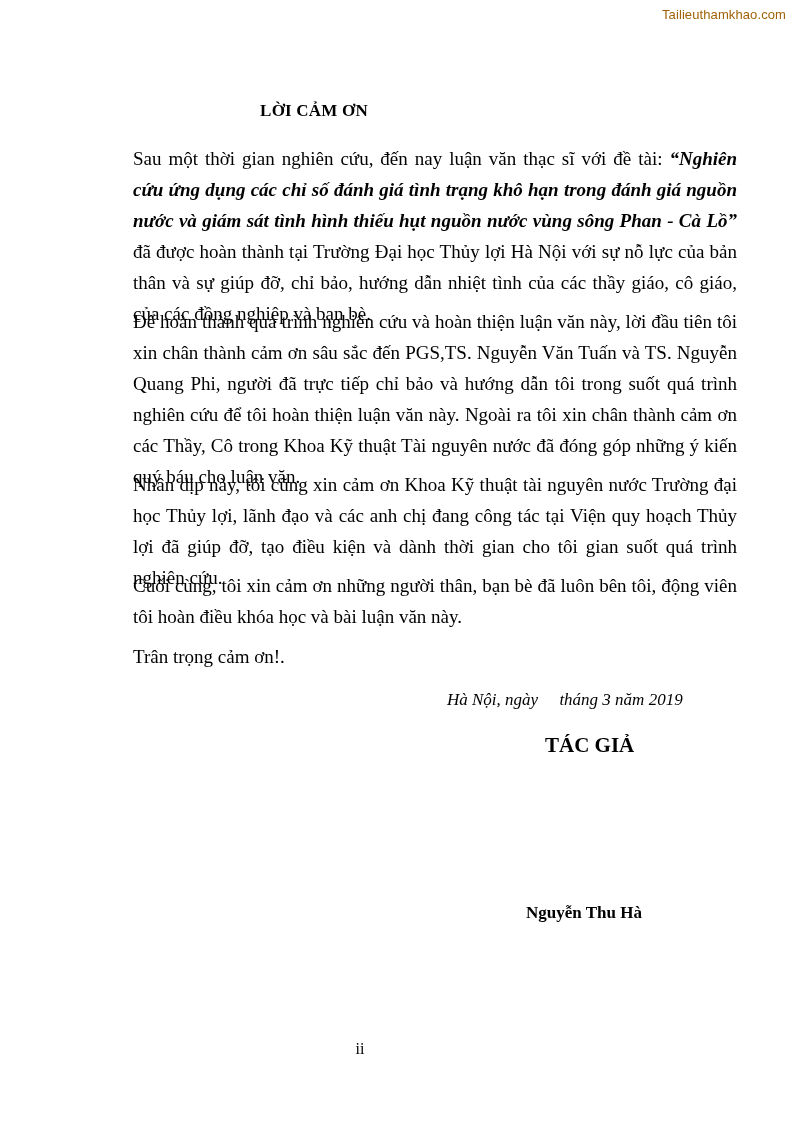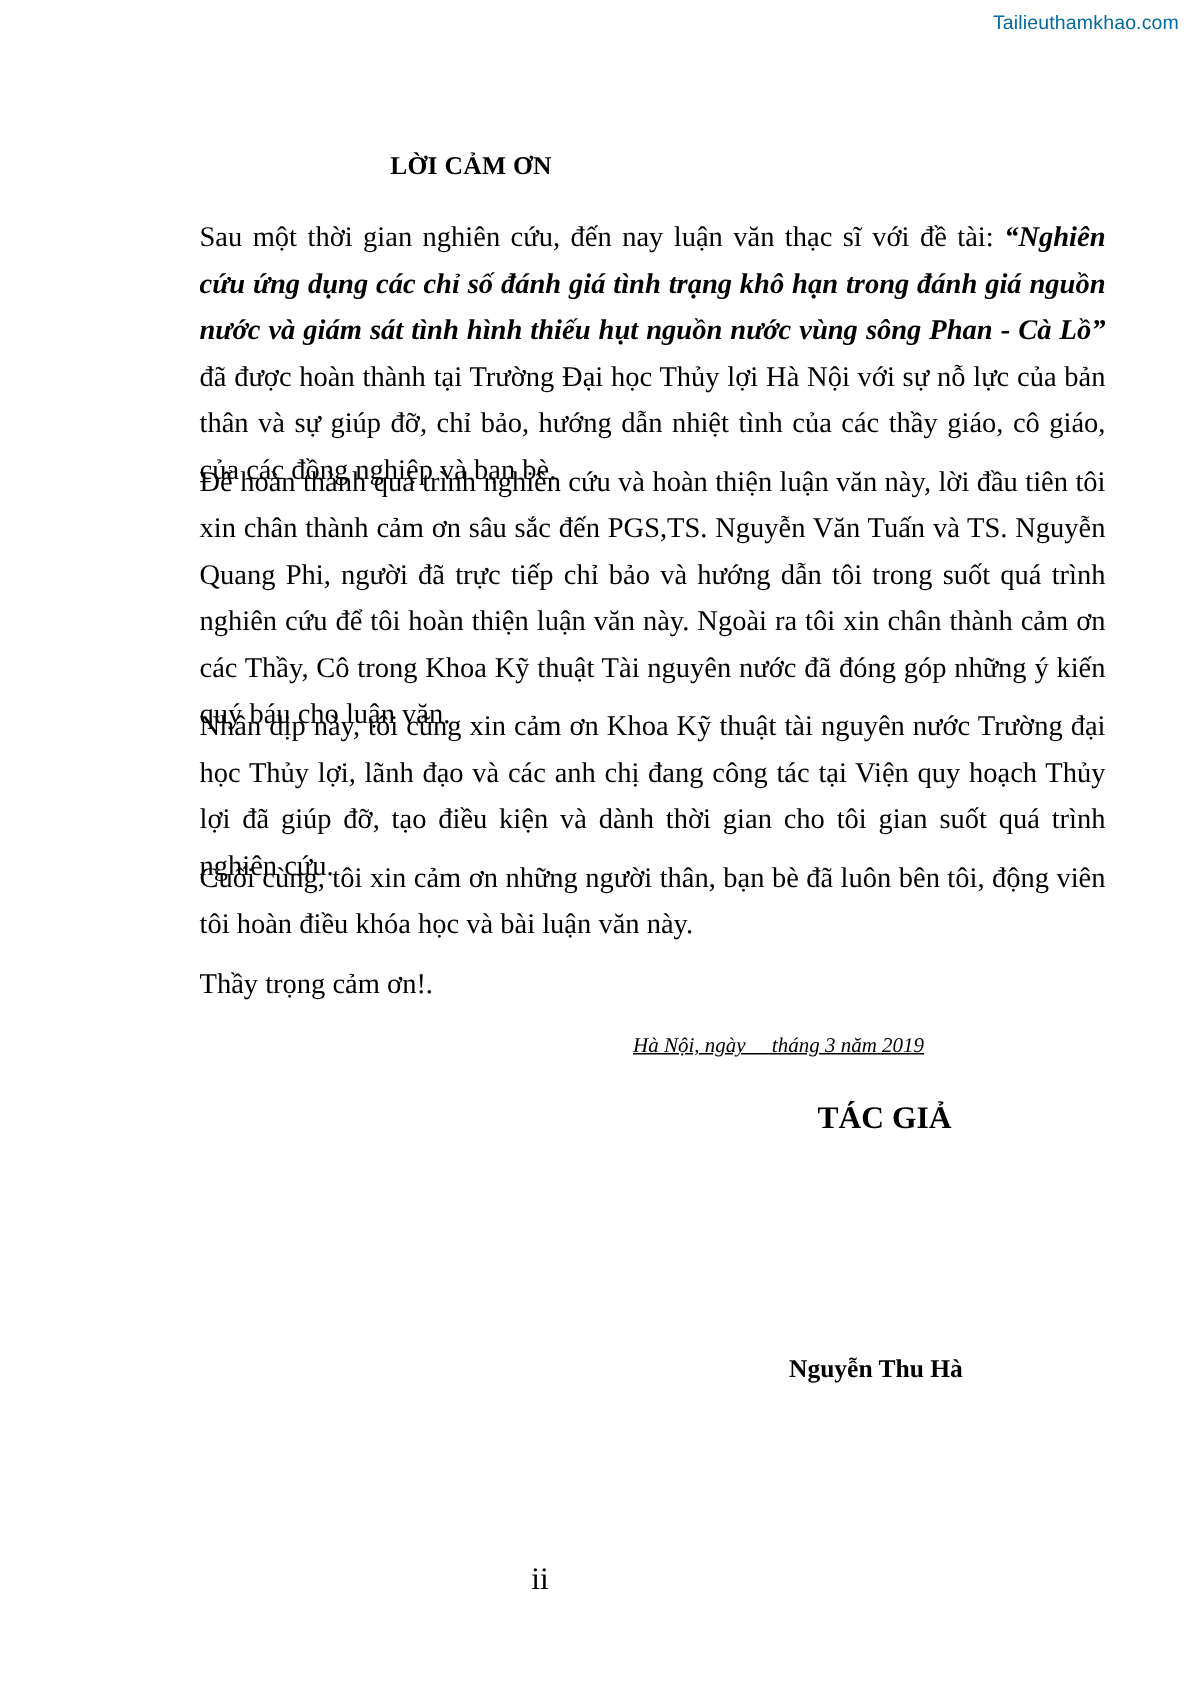--- a/index.html
+++ b/index.html
@@ -3,71 +3,71 @@
   <meta charset="utf-8">
   <style>
     html, body { margin: 0; padding: 0; background: #ffffff; }
     body {
       width: 794px; height: 1123px; position: relative; overflow: hidden;
       font-family: "Liberation Serif", serif; color: #000;
     }
     .watermark {
       position: absolute; top: 7px; right: 8px;
       font-family: "Liberation Sans", sans-serif; font-size: 13px;
-      color: #0369a1; letter-spacing: 0.1px;
+      color: #a16207; letter-spacing: 0.1px;
     }
     .title {
       position: absolute; top: 101px; left: 0; width: 628px; text-align: center;
       font-weight: bold; font-size: 17px; letter-spacing: 0.2px;
     }
     .para {
       position: absolute; left: 115px; width: 604px;
       font-size: 19px; line-height: 31px; text-align: justify;
       text-align-last: left;
       margin-left: 18px;
     }
     .para .emph { font-weight: bold; font-style: italic; }
     #p1 { top: 143px; }
     #p2 { top: 306px; }
     #p3 { top: 469px; }
     #p4 { top: 570px; }
     #p5 { top: 641px; }
     .date {
-      position: absolute; top: 690px; left: 422px;
-      font-style: italic; font-size: 14px; white-space: pre; text-decoration: underline;
+      position: absolute; top: 690px; left: 447px;
+      font-style: italic; font-size: 17px; white-space: pre;
     }
     .author-label {
       position: absolute; top: 733px; left: 545px;
       font-weight: bold; font-size: 21px;
     }
     .author-name {
       position: absolute; top: 903px; left: 526px;
       font-weight: bold; font-size: 17px; text-align: center;
     }
     .page-number {
       position: absolute; top: 1040px; left: 0; width: 720px; text-align: center;
-      font-size: 21px;
+      font-size: 16px;
     }
   </style>
 </head>
 <body>
 
 <div class="watermark">Tailieuthamkhao.com</div>
 
 <div class="title">LỜI CẢM ƠN</div>
 
 <div class="para" id="p1"><span>Sau một thời gian nghiên cứu, đến nay luận văn thạc sĩ với đề tài: </span><span class="emph">“Nghiên cứu ứng dụng các chỉ số đánh giá tình trạng khô hạn trong đánh giá nguồn nước và giám sát tình hình thiếu hụt nguồn nước vùng sông Phan - Cà Lồ”</span><span> đã được hoàn thành tại Trường Đại học Thủy lợi Hà Nội với sự nỗ lực của bản thân và sự giúp đỡ, chỉ bảo, hướng dẫn nhiệt tình của các thầy giáo, cô giáo, của các đồng nghiệp và bạn bè.</span></div>
 
 <div class="para" id="p2">Để hoàn thành quá trình nghiên cứu và hoàn thiện luận văn này, lời đầu tiên tôi xin chân thành cảm ơn sâu sắc đến PGS,TS. Nguyễn Văn Tuấn và TS. Nguyễn Quang Phi, người đã trực tiếp chỉ bảo và hướng dẫn tôi trong suốt quá trình nghiên cứu để tôi hoàn thiện luận văn này. Ngoài ra tôi xin chân thành cảm ơn các Thầy, Cô trong Khoa Kỹ thuật Tài nguyên nước đã đóng góp những ý kiến quý báu cho luận văn.</div>
 
 <div class="para" id="p3">Nhân dịp này, tôi cũng xin cảm ơn  Khoa Kỹ thuật tài nguyên nước Trường đại học Thủy lợi, lãnh đạo và các anh chị đang công tác tại Viện quy hoạch Thủy lợi đã giúp đỡ, tạo điều kiện và dành thời gian cho tôi gian suốt quá trình nghiên cứu.</div>
 
 <div class="para" id="p4">Cuối cùng, tôi xin cảm ơn những người thân, bạn bè đã luôn bên tôi, động viên tôi hoàn điều khóa học và bài luận văn này.</div>
 
-<div class="para" id="p5">Thầy trọng cảm ơn!.</div>
+<div class="para" id="p5">Trân trọng cảm ơn!.</div>
 
 <div class="date">Hà Nội, ngày     tháng 3 năm 2019</div>
 
 <div class="author-label">TÁC GIẢ</div>
 
 <div class="author-name">Nguyễn Thu Hà</div>
 
 <div class="page-number">ii</div>
 
 </body></html>

